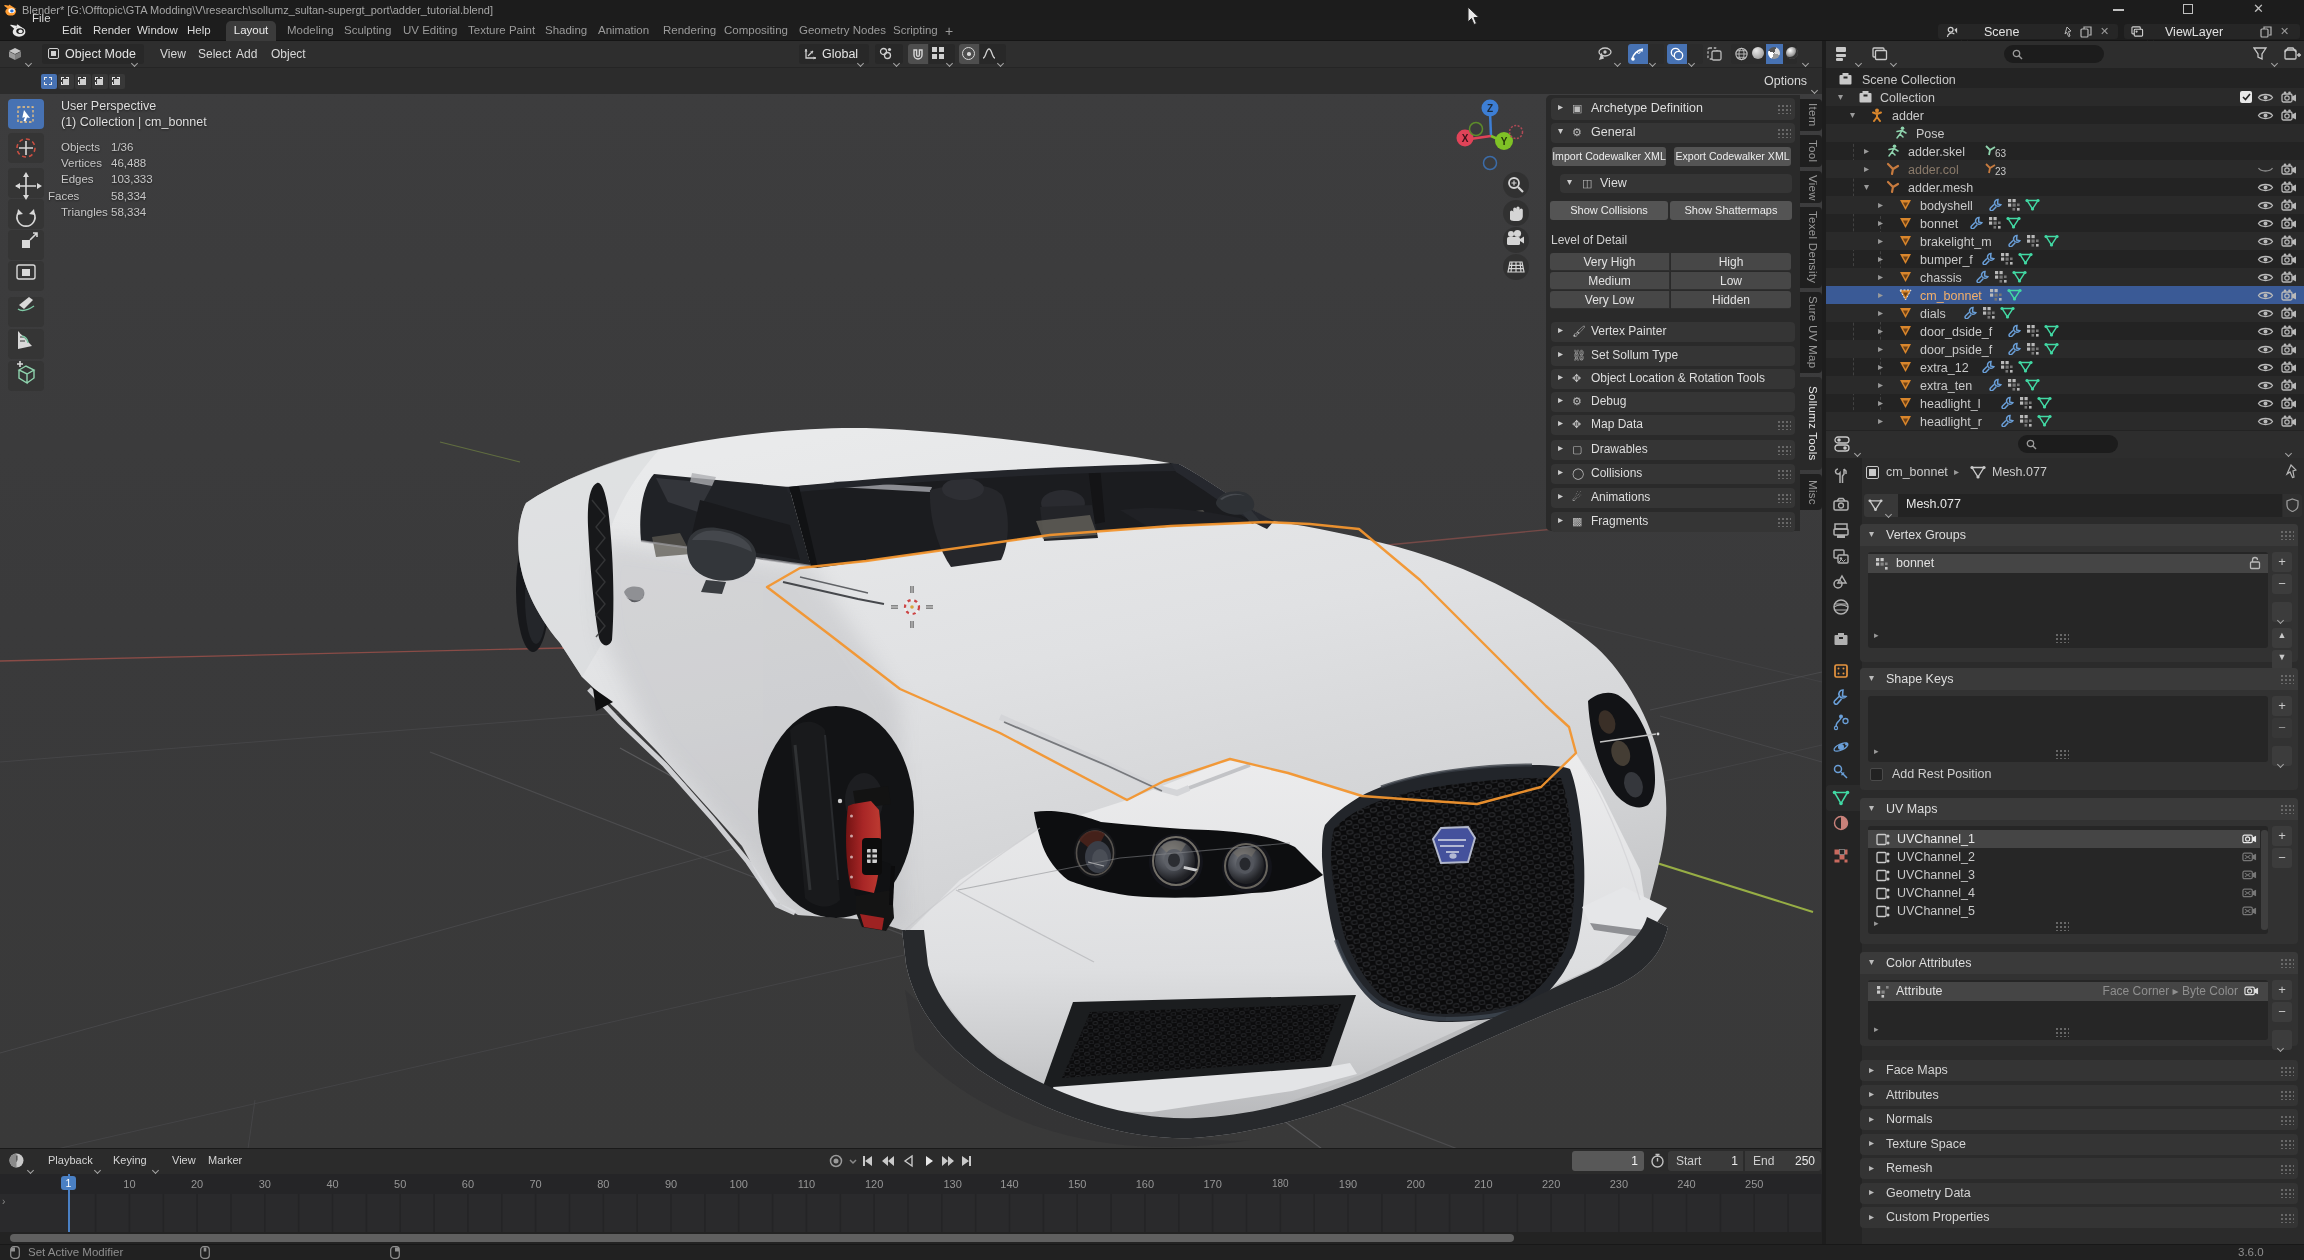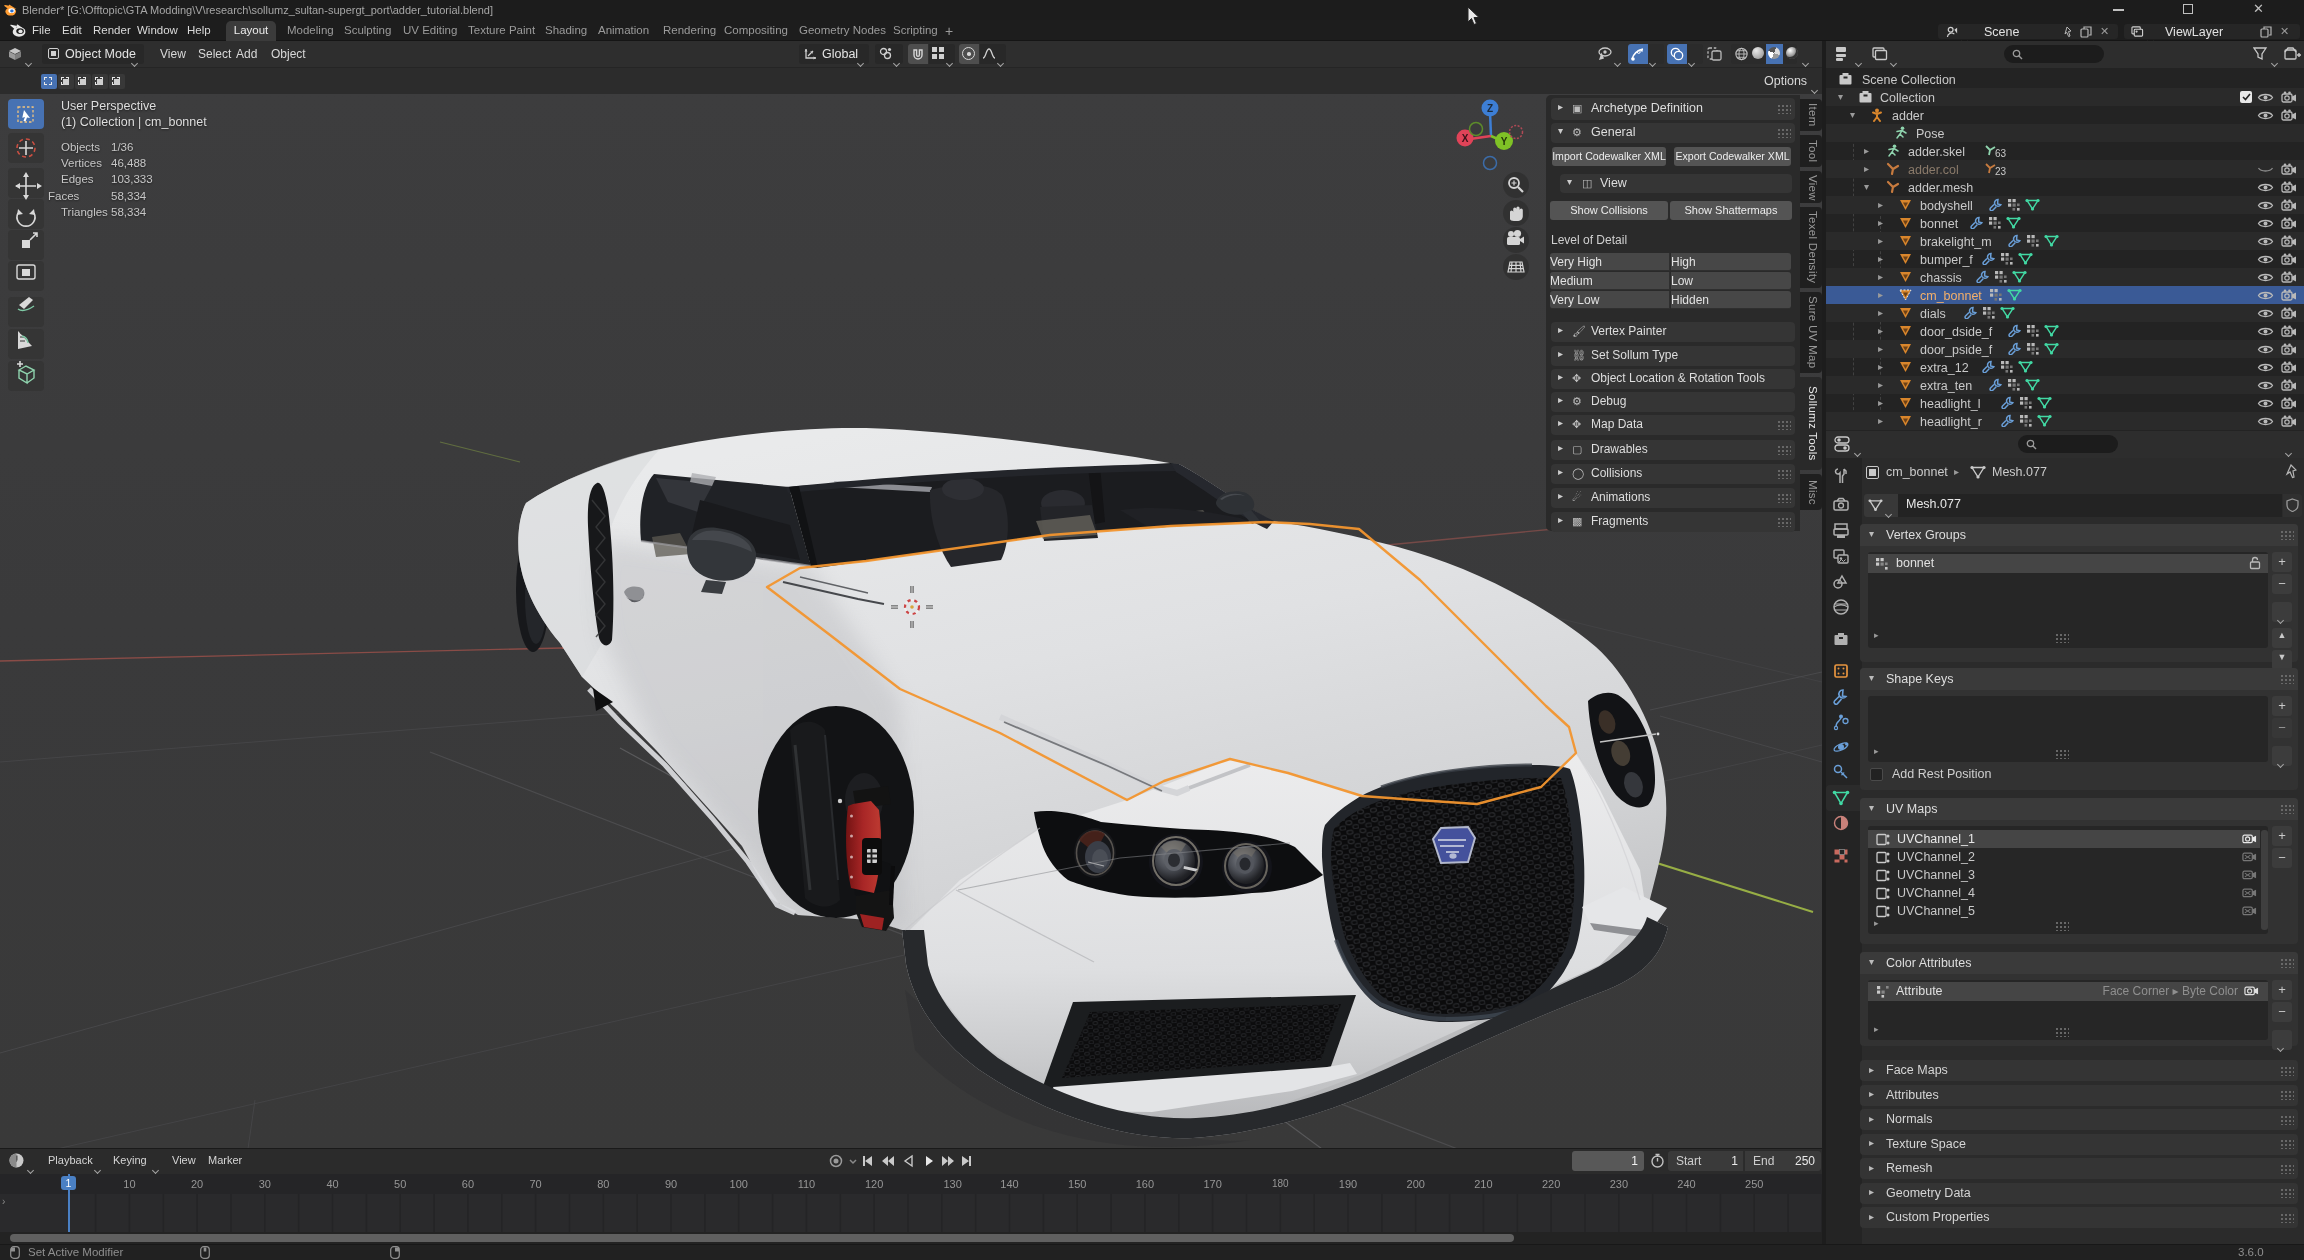--- a/index.html
+++ b/index.html
@@ -2,21 +2,21 @@
 <html><head><meta charset="utf-8"><style>
 *{margin:0;padding:0;box-sizing:border-box}
 html,body{width:2304px;height:1260px;overflow:hidden;background:#1d1d1d;
  font-family:"Liberation Sans",sans-serif;-webkit-font-smoothing:antialiased}
 .a{position:absolute}
 .tx{position:absolute;white-space:nowrap}
 .chevs{display:inline-block;width:5px;height:5px;border-right:1.4px solid #a5a5a5;border-bottom:1.4px solid #a5a5a5;transform:rotate(45deg)}
 .dots{position:absolute;width:14px;height:10px;background-image:radial-gradient(#6e6e6e 1px,transparent 1.2px);background-size:4px 4px;opacity:.9}
 .phead{position:absolute;background:#353535;border-radius:4px;color:#dedede;font-size:12.5px}
 .pbtn{position:absolute;background:#545454;border-radius:3px;color:#ececec;font-size:11px;text-align:center;overflow:hidden}
-.lodbtn{position:absolute;background:#474747;border-radius:0;color:#e2e2e2;font-size:12px;text-align:left}
+.lodbtn{position:absolute;background:#474747;border-radius:0;color:#e2e2e2;font-size:12px;text-align:center}
 </style></head><body>
 <div class="a" style="left:0;top:0;width:2304px;height:20px;background:#1c1c1c"></div>
 <svg class="a" style="left:3px;top:4px" width="14" height="13" viewBox="0 0 20 18">
 <path d="M12 3 L3 1.2 C1.8 1 1.5 2 2.4 2.8 L8.5 7.6 Z" fill="#ff9d33"></path>
 <path d="M19,7 L10,1 C9,0.4 8,1 8.2,2 L9,5.5 Z" fill="#ff9d33"></path>
 <ellipse cx="11" cy="10.5" rx="7.6" ry="5.8" fill="#ff9d33"></ellipse>
     <ellipse cx="12.3" cy="9.3" rx="4.6" ry="3.4" fill="#fff"></ellipse>
     <ellipse cx="12.7" cy="9.7" rx="2.5" ry="2.1" fill="#2a6fd0"></ellipse>
   </svg>
 <div class="tx" style="left:22px;top:4px;font-size:11px;color:#a6a6a6">Blender* [G:\Offtopic\GTA Modding\V\research\sollumz_sultan-supergt_port\adder_tutorial.blend]</div>
@@ -24,21 +24,21 @@
 <div class="a" style="left:2183px;top:4px;width:10px;height:10px;border:1.4px solid #c0c0c0"></div>
 <div class="tx" style="left:2253px;top:1px;font-size:13px;color:#c0c0c0">✕</div>
 <div class="a" style="left:0;top:20px;width:2304px;height:21px;background:#1d1d1d;border-bottom:1px solid #151515"></div>
 <svg class="a" style="left:9px;top:23px" width="18" height="15" viewBox="0 0 26 19">
 <path d="M12 3 L3 1.2 C1.8 1 1.5 2 2.4 2.8 L8.5 7.6 Z" fill="#e8e8e8"></path>
 <path d="M24,9 L13,1.2 C12,0.5 11,1.2 11.2,2.2 L12.2,6.2 Z" fill="#e8e8e8"></path>
 <ellipse cx="14.5" cy="11.5" rx="9.2" ry="7" fill="#e8e8e8"></ellipse>
     <ellipse cx="16" cy="10.3" rx="5.6" ry="4.2" fill="#1d1d1d"></ellipse>
     <ellipse cx="16.6" cy="10.8" rx="3.1" ry="2.6" fill="#e8e8e8"></ellipse>
   </svg>
-<div class="tx" style="left:32px;top:24px;font-size:11.5px;color:#dadada">File</div>
+<div class="tx" style="left:32px;top:12px;font-size:11.5px;color:#dadada">File</div>
 <div class="tx" style="left:62px;top:24px;font-size:11.5px;color:#dadada">Edit</div>
 <div class="tx" style="left:93px;top:24px;font-size:11.5px;color:#dadada">Render</div>
 <div class="tx" style="left:137px;top:24px;font-size:11.5px;color:#dadada">Window</div>
 <div class="tx" style="left:187px;top:24px;font-size:11.5px;color:#dadada">Help</div>
 <div class="a" style="left:226px;top:21px;width:50px;height:20px;background:#3b3b3b;border-radius:5px 5px 0 0"></div>
 <div class="tx" style="left:226px;top:24px;width:50px;text-align:center;font-size:11.5px;color:#ececec">Layout</div>
 <div class="tx" style="left:287px;top:24px;width:42px;text-align:center;font-size:11.5px;color:#9b9b9b">Modeling</div>
 <div class="tx" style="left:344px;top:24px;width:44px;text-align:center;font-size:11.5px;color:#9b9b9b">Sculpting</div>
 <div class="tx" style="left:403px;top:24px;width:48px;text-align:center;font-size:11.5px;color:#9b9b9b">UV Editing</div>
 <div class="tx" style="left:468px;top:24px;width:60px;text-align:right;font-size:11.5px;color:#9b9b9b">Texture Paint</div>

